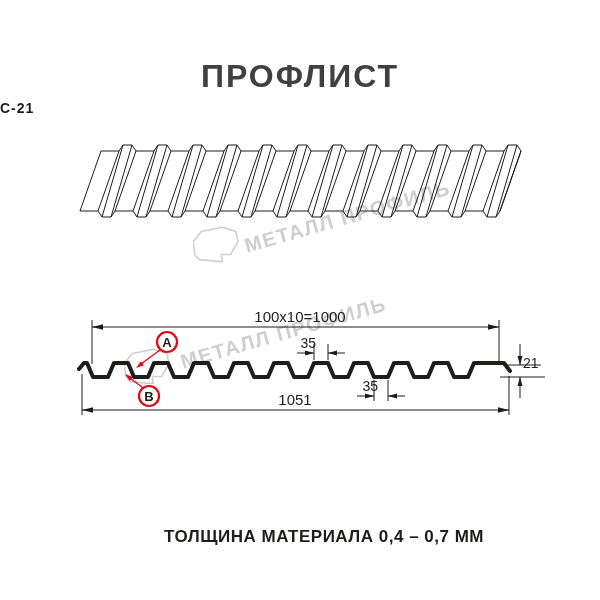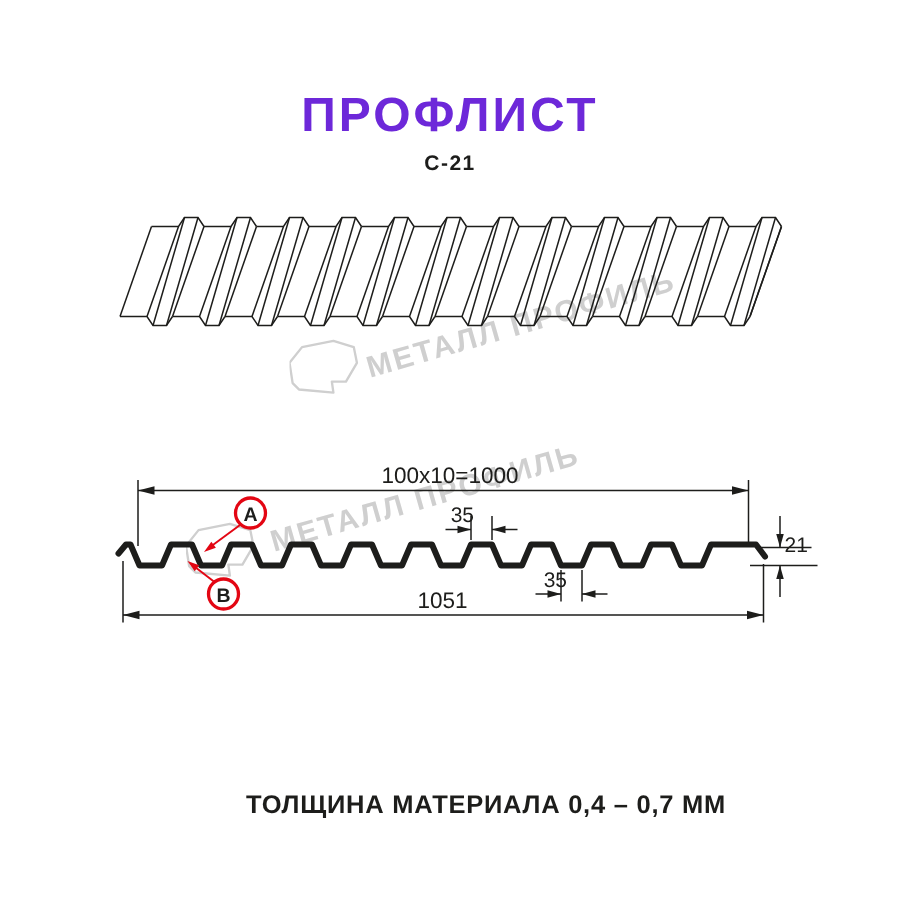--- a/index.html
+++ b/index.html
@@ -5,24 +5,24 @@
   html,body{margin:0;padding:0;}
   body{
     width:600px;height:600px;position:relative;overflow:hidden;
     background:#ffffff;
     font-family:"Liberation Sans",sans-serif;
     color:#1d1d1b;
   }
   .abs{position:absolute;}
   .page-title{
     left:0;right:0;top:58px;text-align:center;
-    font-size:32px;font-weight:700;letter-spacing:2px;color:#6d28d9;
+    font-size:32px;font-weight:700;letter-spacing:2px;color:#404040;
   }
   .page-subtitle{
-    left:0;right:0;top:100px;text-align:center;
+    left:0;right:0;top:100px;text-align:left;
     font-size:14px;font-weight:700;letter-spacing:1px;color:#1d1d1b;
   }
   .wm-text{
     color:#cfcfcf;font-weight:700;font-size:20px;letter-spacing:1.5px;
     white-space:nowrap;transform:rotate(-16deg);transform-origin:left center;
     z-index:0;line-height:24px;height:24px;
   }
   .wm-logo{z-index:0;}
   .wm-logo path{fill:none;stroke:#cfcfcf;stroke-width:1.5;stroke-linejoin:round;}
   .line-art{z-index:2;}

